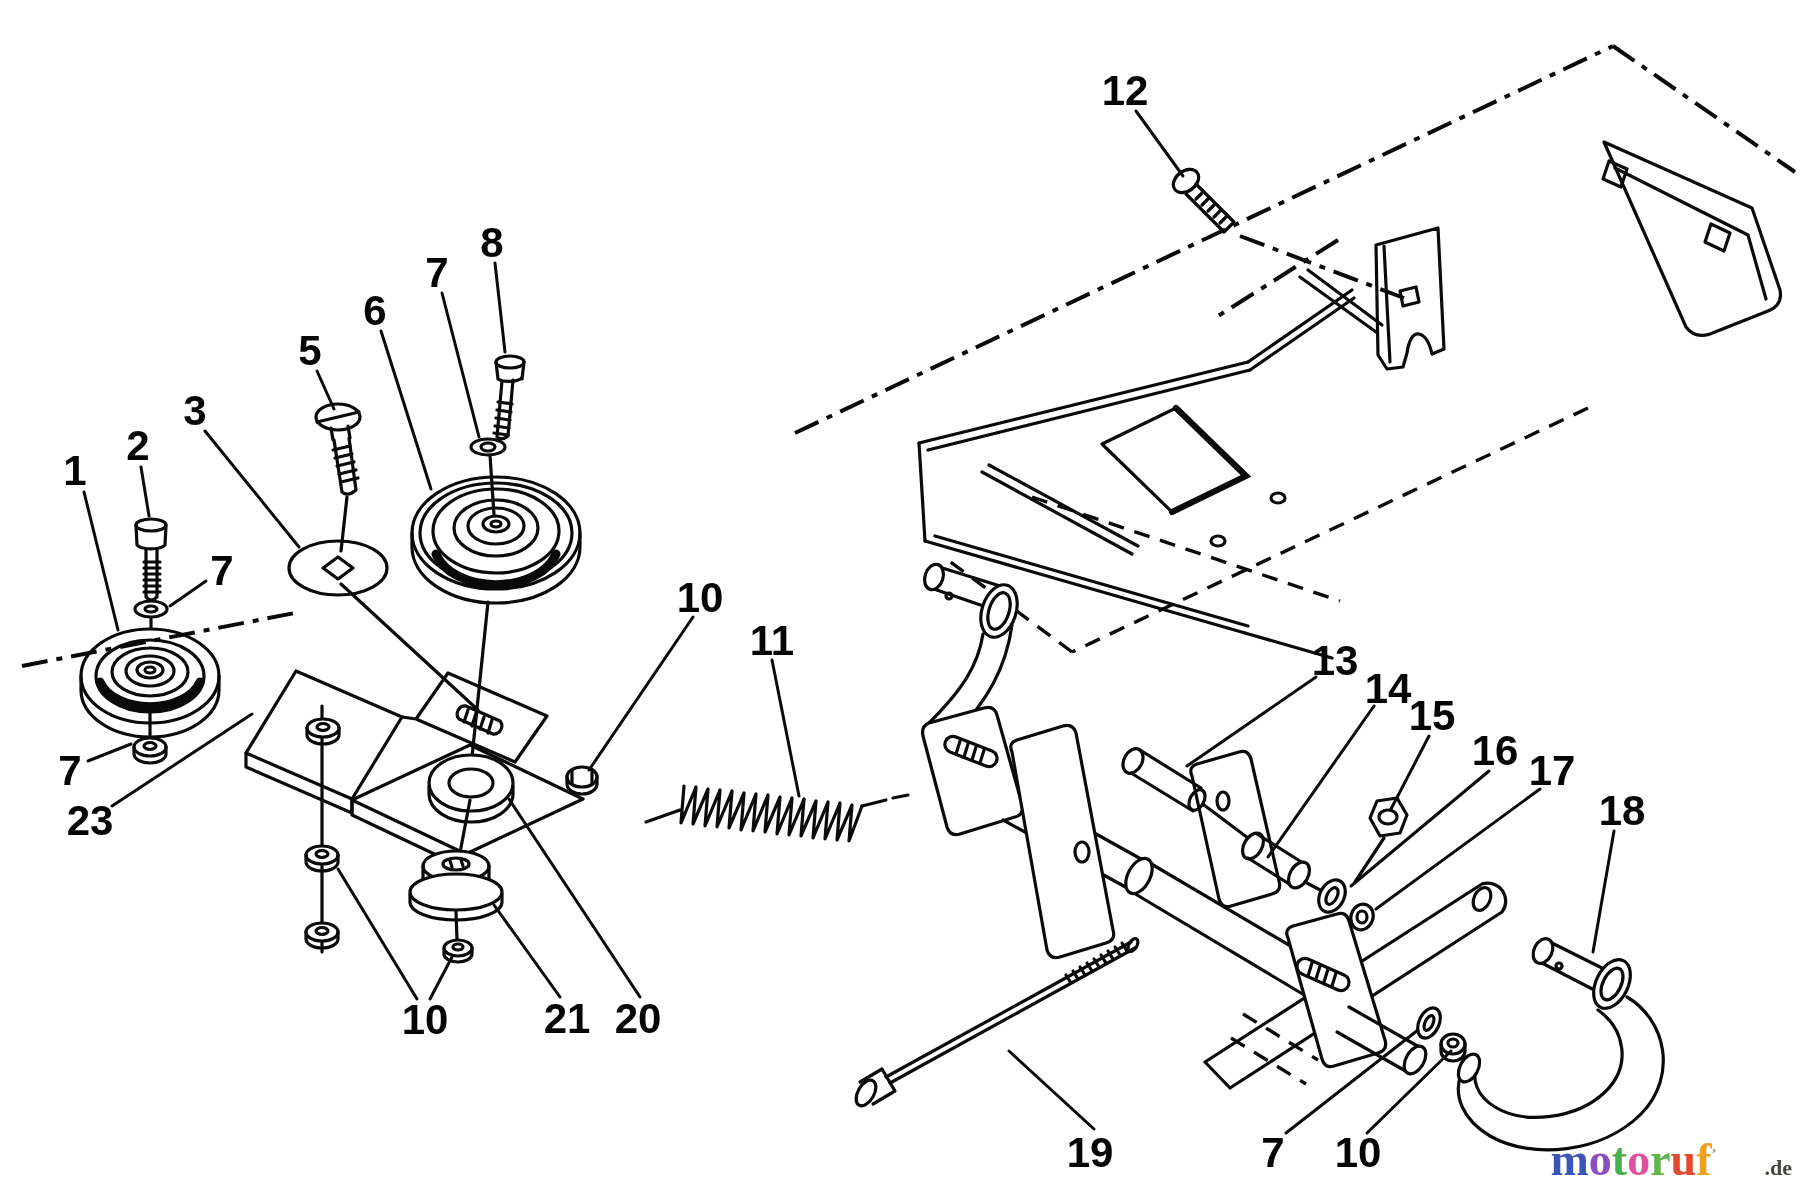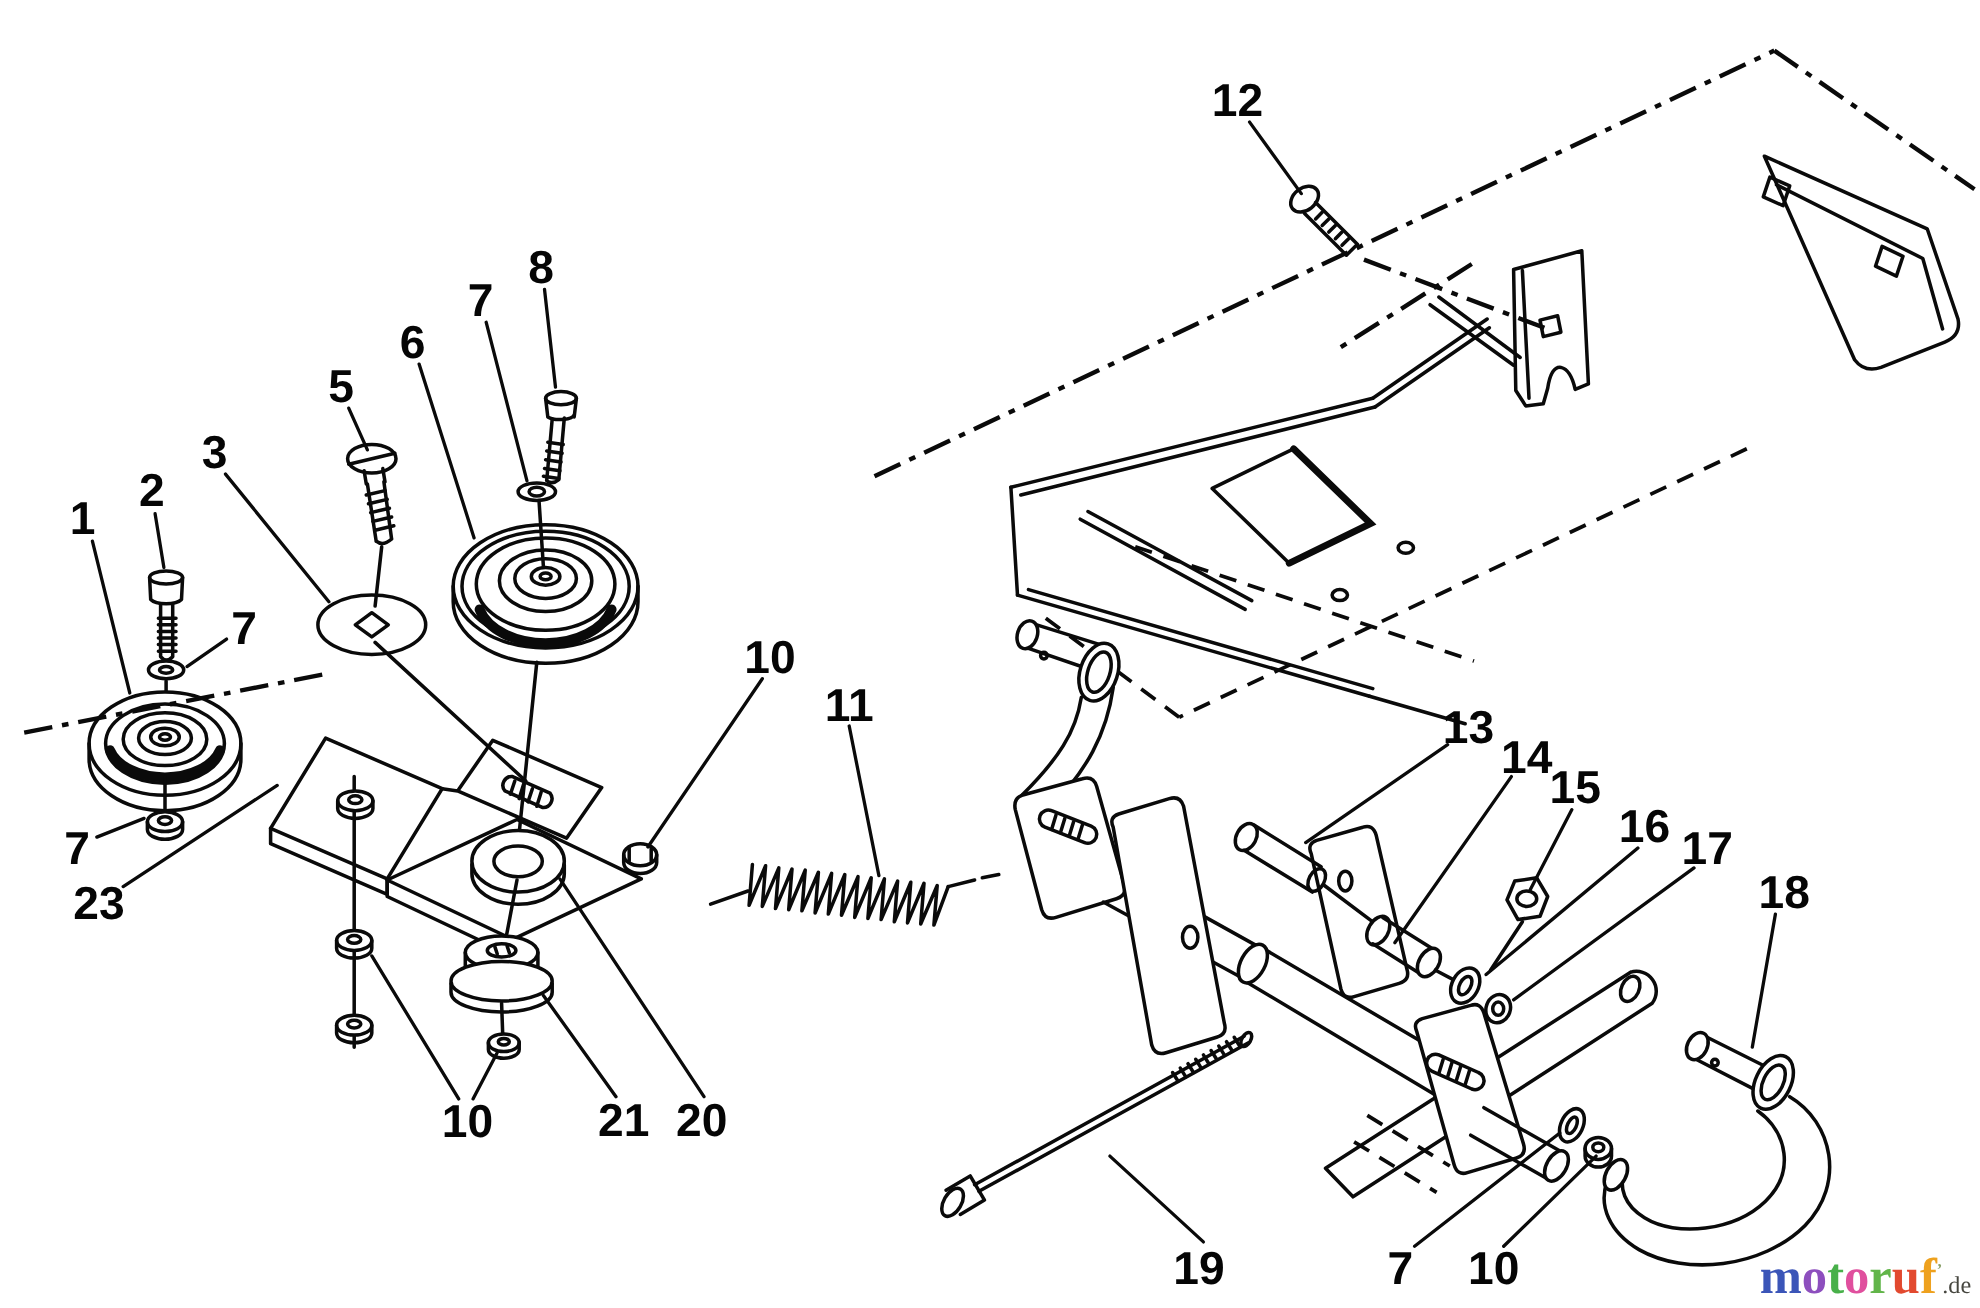--- a/index.html
+++ b/index.html
@@ -11,21 +11,21 @@
   .lnw{fill:#ffffff;stroke:#0a0a0a;stroke-width:3.2;stroke-linejoin:round;}
   .thick{fill:none;stroke:#0a0a0a;stroke-width:9;stroke-linecap:round;}
   .bold{fill:none;stroke:#0a0a0a;stroke-width:6.2;stroke-linecap:round;}
   .phantom{fill:none;stroke:#0a0a0a;stroke-width:4;stroke-dasharray:26 9 6 9;stroke-linecap:butt;}
   .hidden-ln{fill:none;stroke:#0a0a0a;stroke-width:3.4;stroke-dasharray:16 11;stroke-linecap:butt;}
   .callout-text{font-family:"Liberation Sans",sans-serif;font-weight:700;font-size:42px;
                 fill:#050505;text-anchor:middle;}
   .leader{stroke:#0a0a0a;stroke-width:3;fill:none;stroke-linecap:round;}
   .logo{position:absolute;right:8px;bottom:6px;font-family:"Liberation Serif",serif;
         font-weight:700;font-size:46px;line-height:1;white-space:nowrap;}
-  .logo .suffix{font-size:22px;font-weight:400;}
+  .logo .suffix{font-size:22px;font-weight:700;margin-left:48px;}
   .logo .accent{font-size:15px;vertical-align:super;color:#8aa06a;}
 </style>
 </head>
 <body>
 
 <div class="stage">
 <svg width="1800" height="1189" viewBox="0 0 1800 1189">
 
   <g>
 

